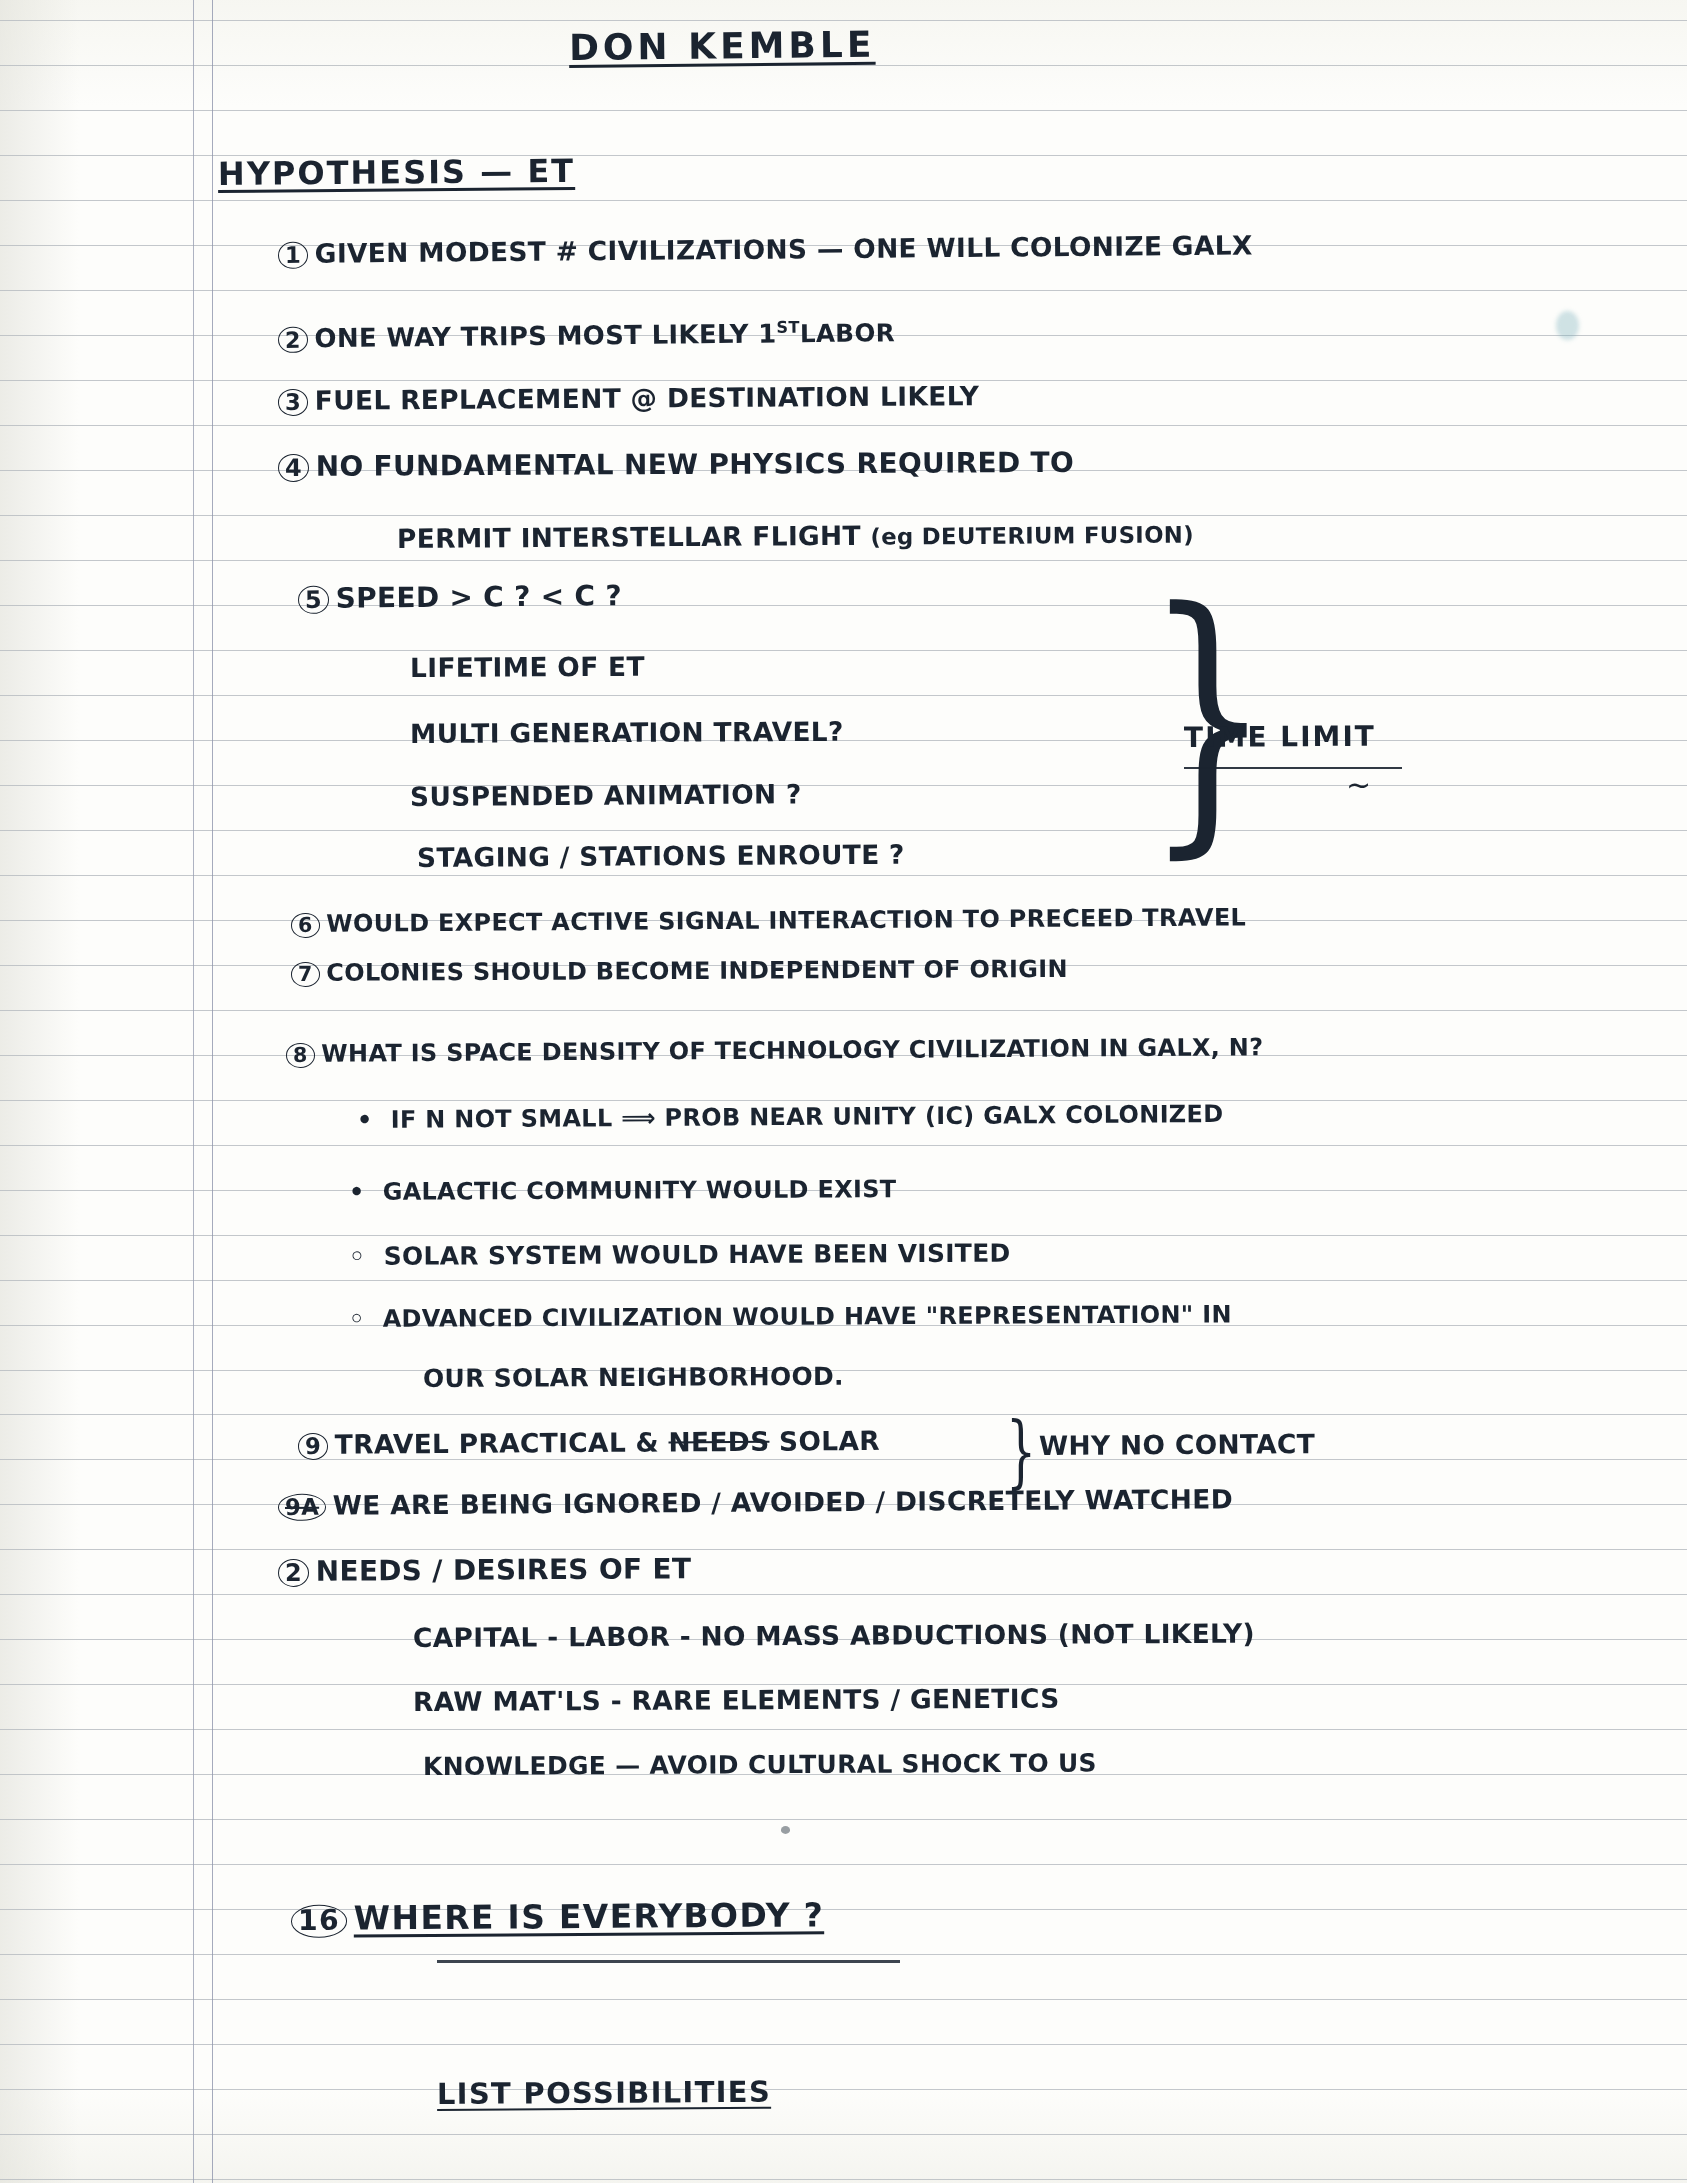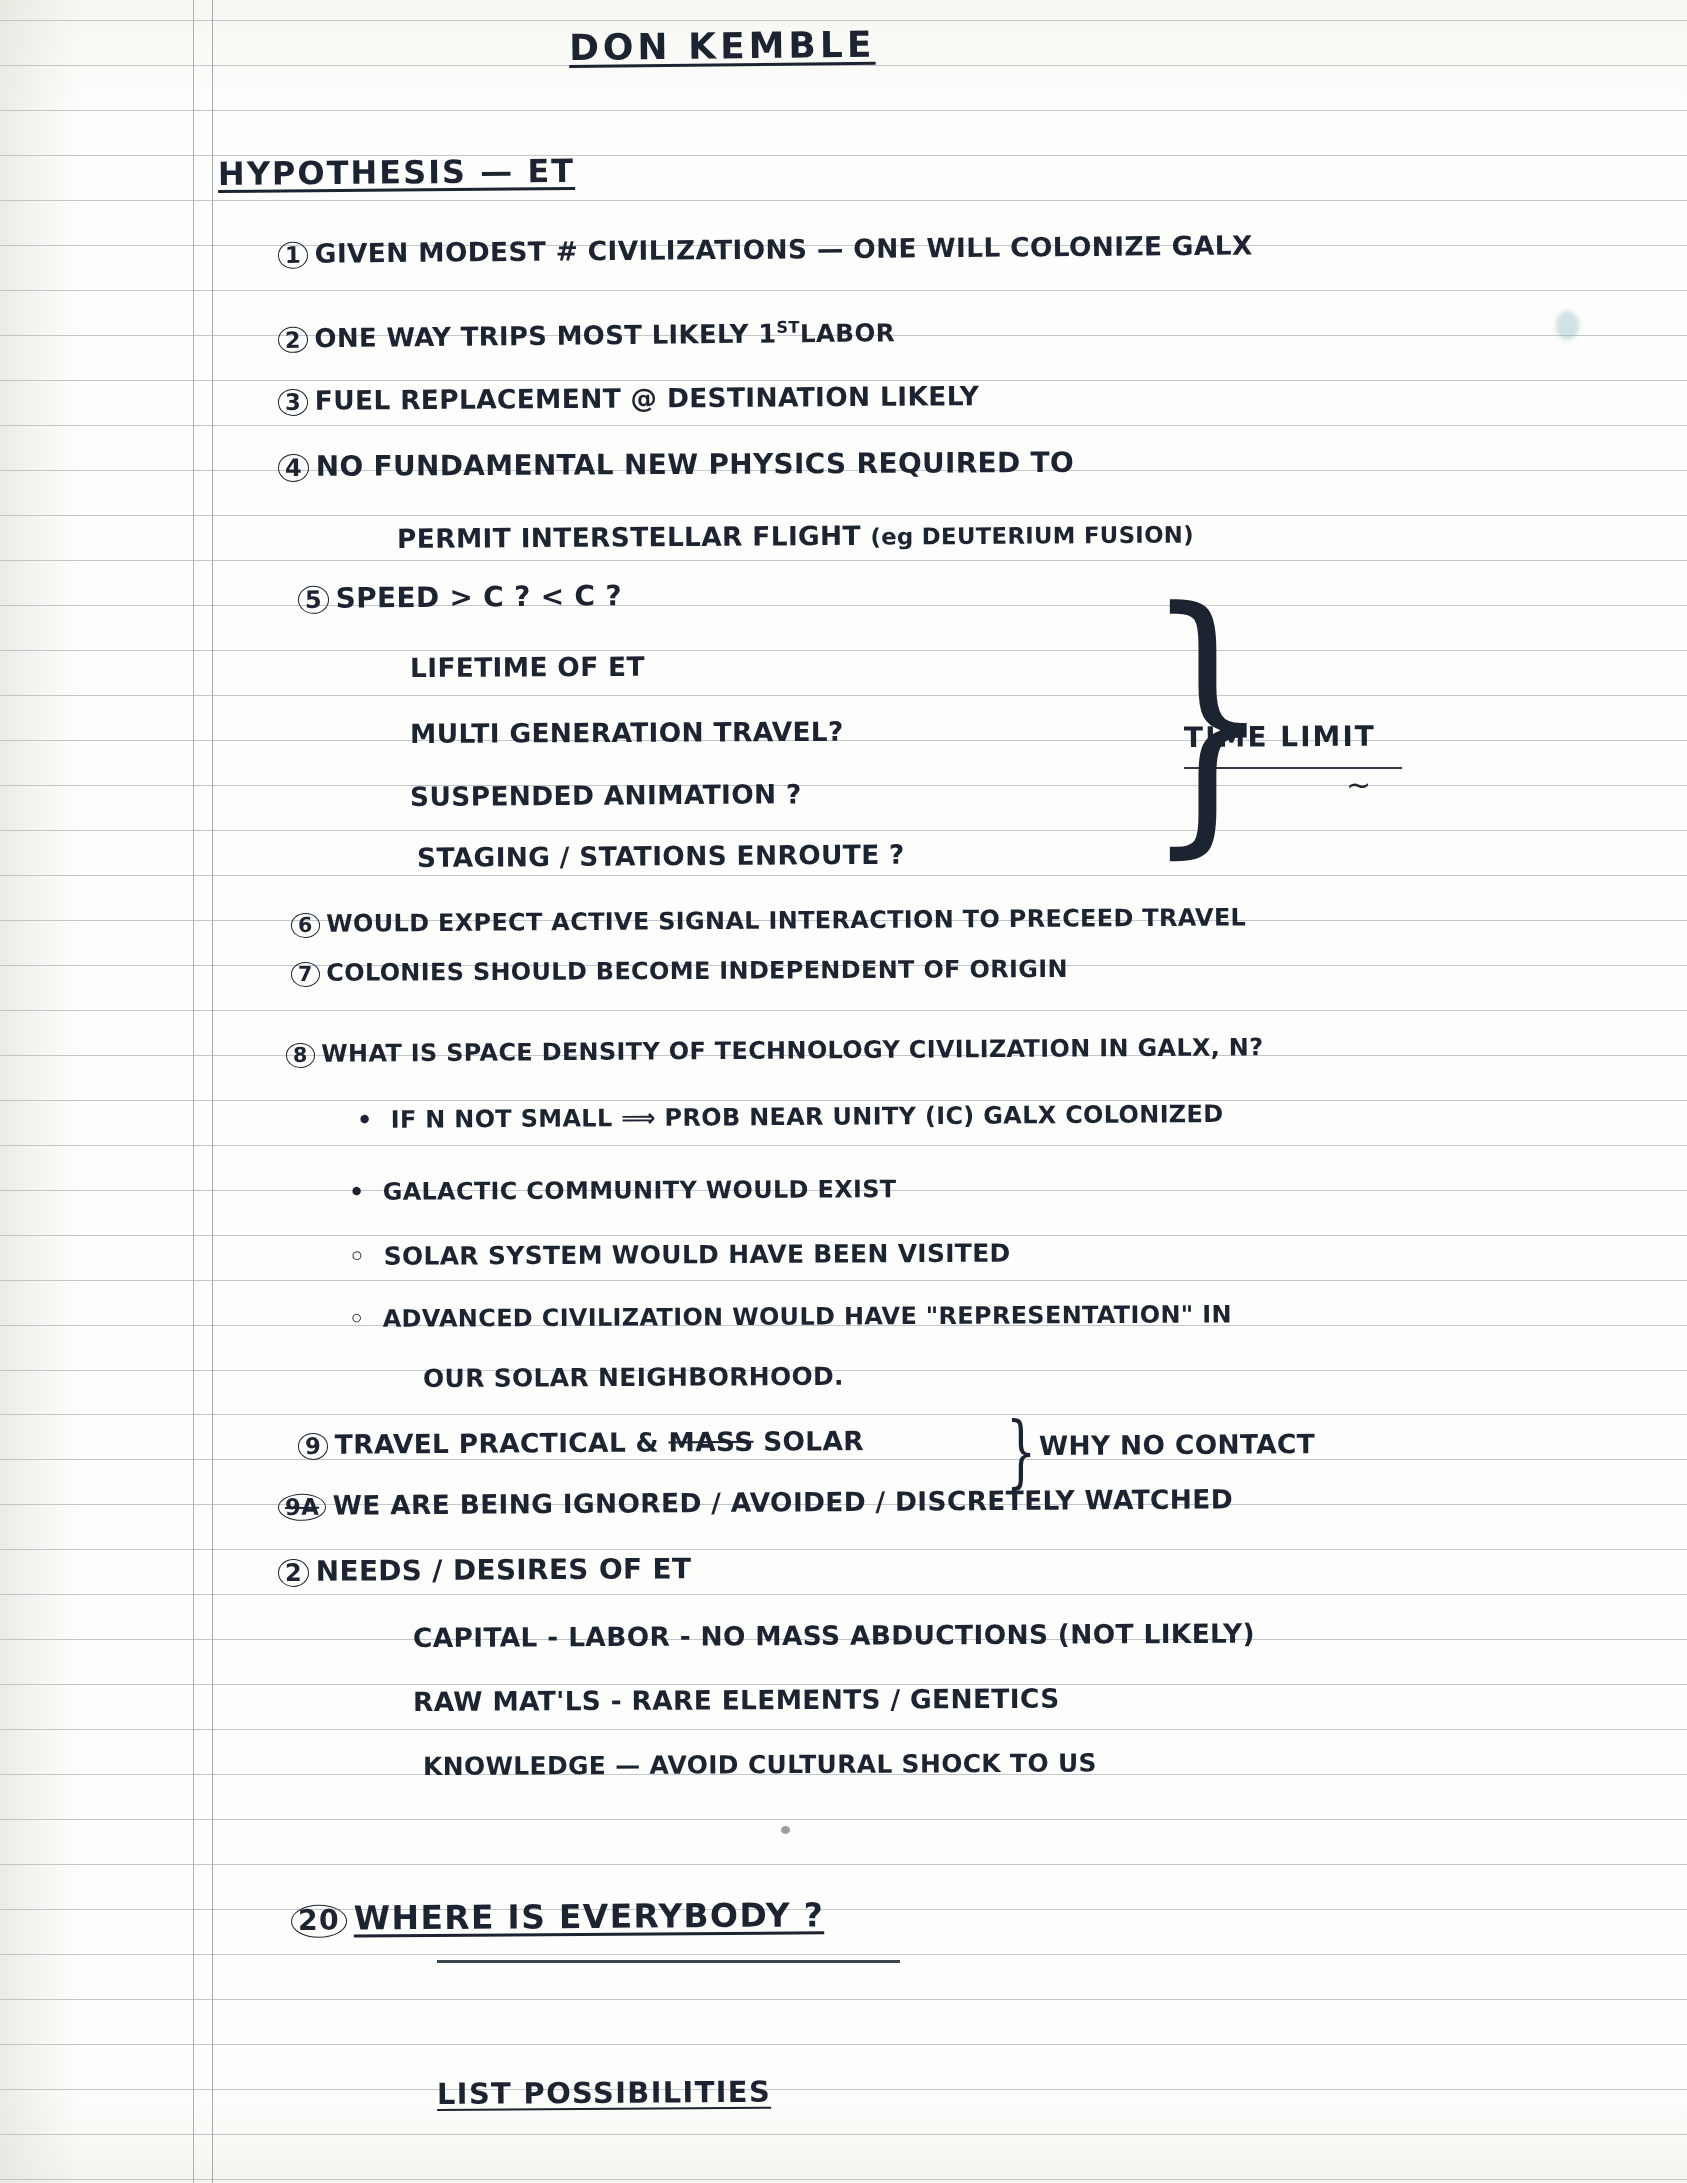--- a/index.html
+++ b/index.html
@@ -257,21 +257,21 @@
     </div>
     <div class="ln bullet-open" style="left:349px; top:1305px; font-size:24px; transform: rotate(-0.3deg);">
       <span>ADVANCED CIVILIZATION WOULD HAVE "REPRESENTATION" IN</span>
     </div>
     <div class="ln" style="left:423px; top:1364px; font-size:25px; transform: rotate(-0.3deg);">
       <span>OUR SOLAR NEIGHBORHOOD.</span>
     </div>
 
     <div class="ln" style="left:298px; top:1429px; font-size:26.5px; transform: rotate(-0.4deg);">
       <span class="circ">9</span><span>TRAVEL PRACTICAL &amp;</span>
-      <span class="strike">MASS</span>
+      <span class="strike">NEEDS</span>
       <span>SOLAR</span>
     </div>
     <div class="brace2" style="left:1006px; top:1416px; font-size:79px; line-height:0.9;">}</div>
     <div class="ln" style="left:1039px; top:1430px; font-size:26.5px; transform: rotate(-0.4deg);">
       <span>WHY NO CONTACT</span>
     </div>
 
     <div class="ln" style="left:278px; top:1490px; font-size:26.5px; transform: rotate(-0.4deg);">
       <span class="circ strike">9A</span><span>WE ARE BEING IGNORED / AVOIDED / DISCRETELY WATCHED</span>
     </div>
@@ -283,21 +283,21 @@
       <span>CAPITAL - LABOR - NO MASS ABDUCTIONS (NOT LIKELY)</span>
     </div>
     <div class="ln" style="left:413px; top:1686px; font-size:26.5px; transform: rotate(-0.3deg);">
       <span>RAW MAT'LS - RARE ELEMENTS / GENETICS</span>
     </div>
     <div class="ln" style="left:423px; top:1752px; font-size:25px; transform: rotate(-0.3deg);">
       <span>KNOWLEDGE — AVOID CULTURAL SHOCK TO US</span>
     </div>
 
     <div class="ln" style="left:291px; top:1899px; font-size:33px; letter-spacing:1.3px; transform: rotate(-0.4deg);">
-      <span class="circ">20</span><span class="u">WHERE IS EVERYBODY ?</span>
+      <span class="circ">16</span><span class="u">WHERE IS EVERYBODY ?</span>
     </div>
     <div class="squiggle" style="left:437px; top:1960px; width:463px; height:2.6px; background:#1b2430; opacity:0.85;"></div>
 
     <div class="ln" style="left:437px; top:2077px; font-size:29px; letter-spacing:1.3px; transform: rotate(-0.4deg);">
       <span class="u">LIST POSSIBILITIES</span>
     </div>
 
   </div>
 </div>
 

